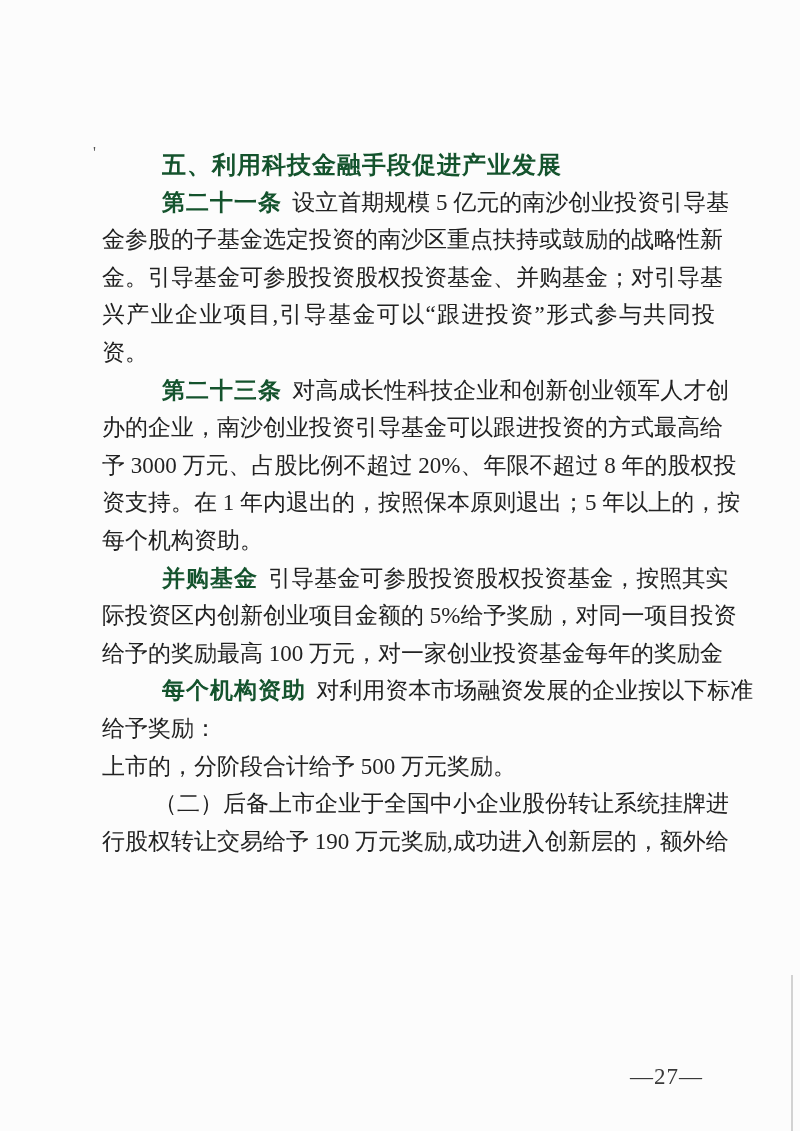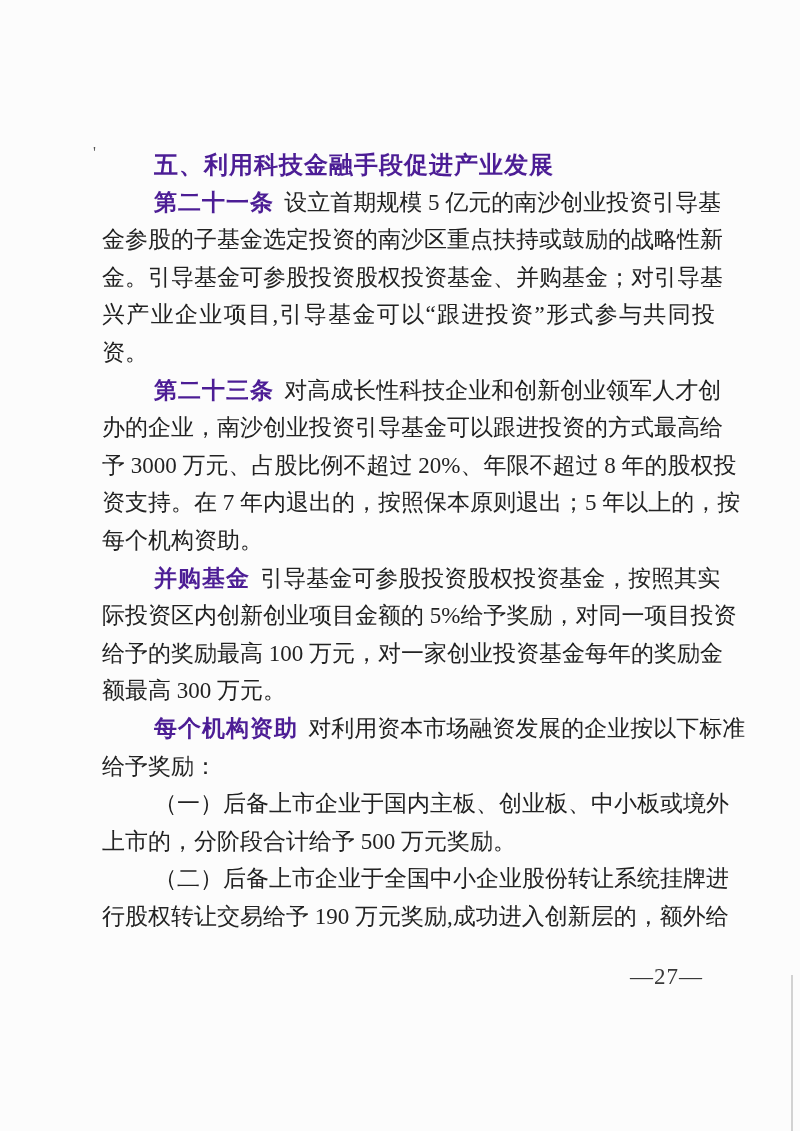--- a/index.html
+++ b/index.html
@@ -26,43 +26,44 @@
     color: #222;
   }
   .line.indent { padding-left: 52px; }
   .line.fill {
     text-align: justify;
     text-align-last: justify;
   }
   .line b {
     font-family: "Liberation Sans", "DejaVu Sans", sans-serif;
     font-weight: 700;
-    color: #4c1d95;
+    color: #14532d;
     margin-right: 0.45em;
     letter-spacing: 1px;
+    margin-left: 8px;
   }
   .line.heading {
     font-family: "Liberation Sans", "DejaVu Sans", sans-serif;
     font-weight: 700;
     font-size: 24px;
     color: #111;
     letter-spacing: 1px;
   }
   .artifact-mark {
     position: absolute;
     left: 93px;
     top: 144px;
     font-size: 16px;
     color: #555;
     font-family: "Liberation Serif", serif;
   }
   .page-number {
     position: absolute;
     left: 630px;
-    top: 964px;
+    top: 1064px;
     width: 80px;
     font-size: 23px;
     font-family: "Liberation Serif", "DejaVu Serif", serif;
     color: #3a3a3a;
     letter-spacing: 1px;
   }
   .scan-edge {
     position: absolute;
     left: 791px;
     top: 975px;
@@ -81,29 +82,27 @@
 
       <div class="line indent heading"><b>五、利用科技金融手段促进产业发展</b></div>
       <div class="line indent fill"><b>第二十一条</b><span>设立首期规模 5 亿元的南沙创业投资引导基</span></div>
       <div class="line fill"><span>金参股的子基金选定投资的南沙区重点扶持或鼓励的战略性新</span></div>
       <div class="line fill"><span>金。引导基金可参股投资股权投资基金、并购基金；对引导基</span></div>
       <div class="line fill"><span>兴产业企业项目,引导基金可以“跟进投资”形式参与共同投</span></div>
       <div class="line"><span>资。</span></div>
       <div class="line indent fill"><b>第二十三条</b><span>对高成长性科技企业和创新创业领军人才创</span></div>
       <div class="line fill"><span>办的企业，南沙创业投资引导基金可以跟进投资的方式最高给</span></div>
       <div class="line fill"><span>予 3000 万元、占股比例不超过 20%、年限不超过 8 年的股权投</span></div>
-      <div class="line fill"><span>资支持。在 7 年内退出的，按照保本原则退出；5 年以上的，按</span></div>
+      <div class="line fill"><span>资支持。在 1 年内退出的，按照保本原则退出；5 年以上的，按</span></div>
       <div class="line"><span>每个机构资助。</span></div>
       <div class="line indent fill"><b>并购基金</b><span>引导基金可参股投资股权投资基金，按照其实</span></div>
       <div class="line fill"><span>际投资区内创新创业项目金额的 5%给予奖励，对同一项目投资</span></div>
       <div class="line fill"><span>给予的奖励最高 100 万元，对一家创业投资基金每年的奖励金</span></div>
-      <div class="line"><span>额最高 300 万元。</span></div>
       <div class="line indent fill"><b>每个机构资助</b><span>对利用资本市场融资发展的企业按以下标准</span></div>
       <div class="line"><span>给予奖励：</span></div>
-      <div class="line indent fill"><span>（一）后备上市企业于国内主板、创业板、中小板或境外</span></div>
       <div class="line"><span>上市的，分阶段合计给予 500 万元奖励。</span></div>
       <div class="line indent fill"><span>（二）后备上市企业于全国中小企业股份转让系统挂牌进</span></div>
       <div class="line fill"><span>行股权转让交易给予 190 万元奖励,成功进入创新层的，额外给</span></div>
     </div>
 
   <div class="page-number">—27—</div>
 
   <div class="scan-edge"></div>
 </div>
 

